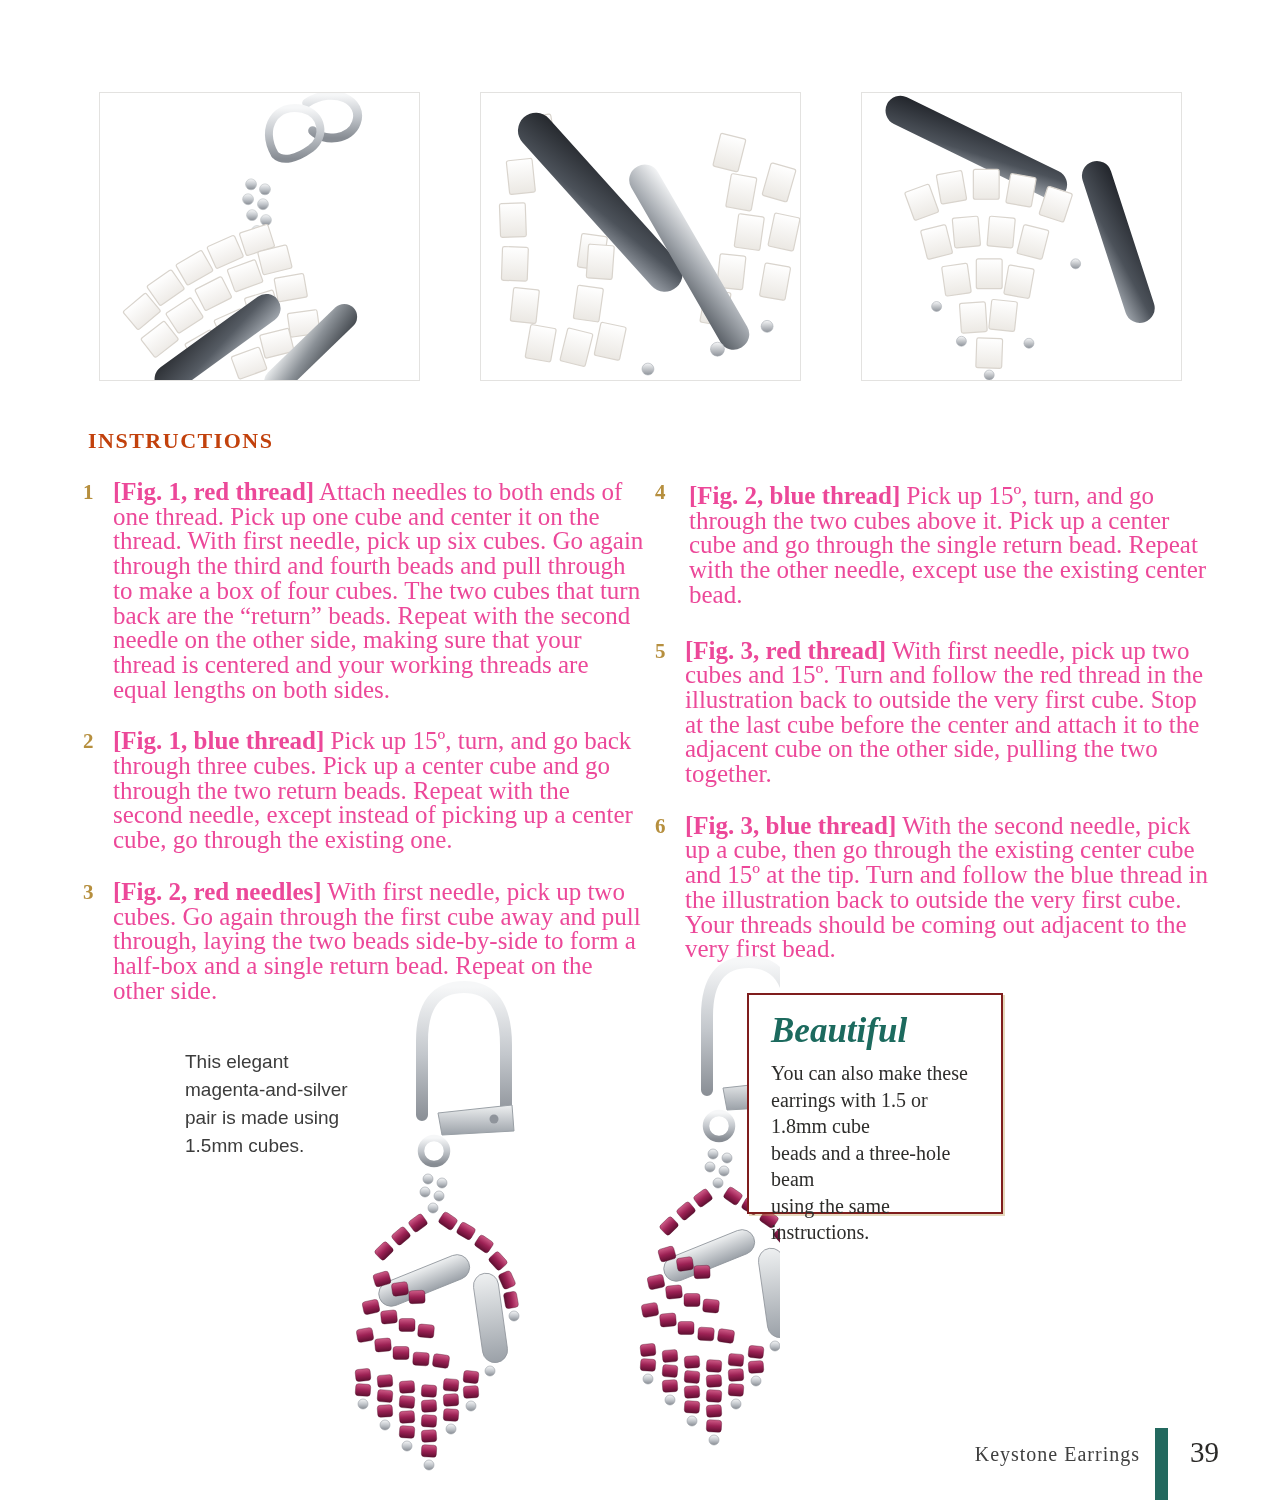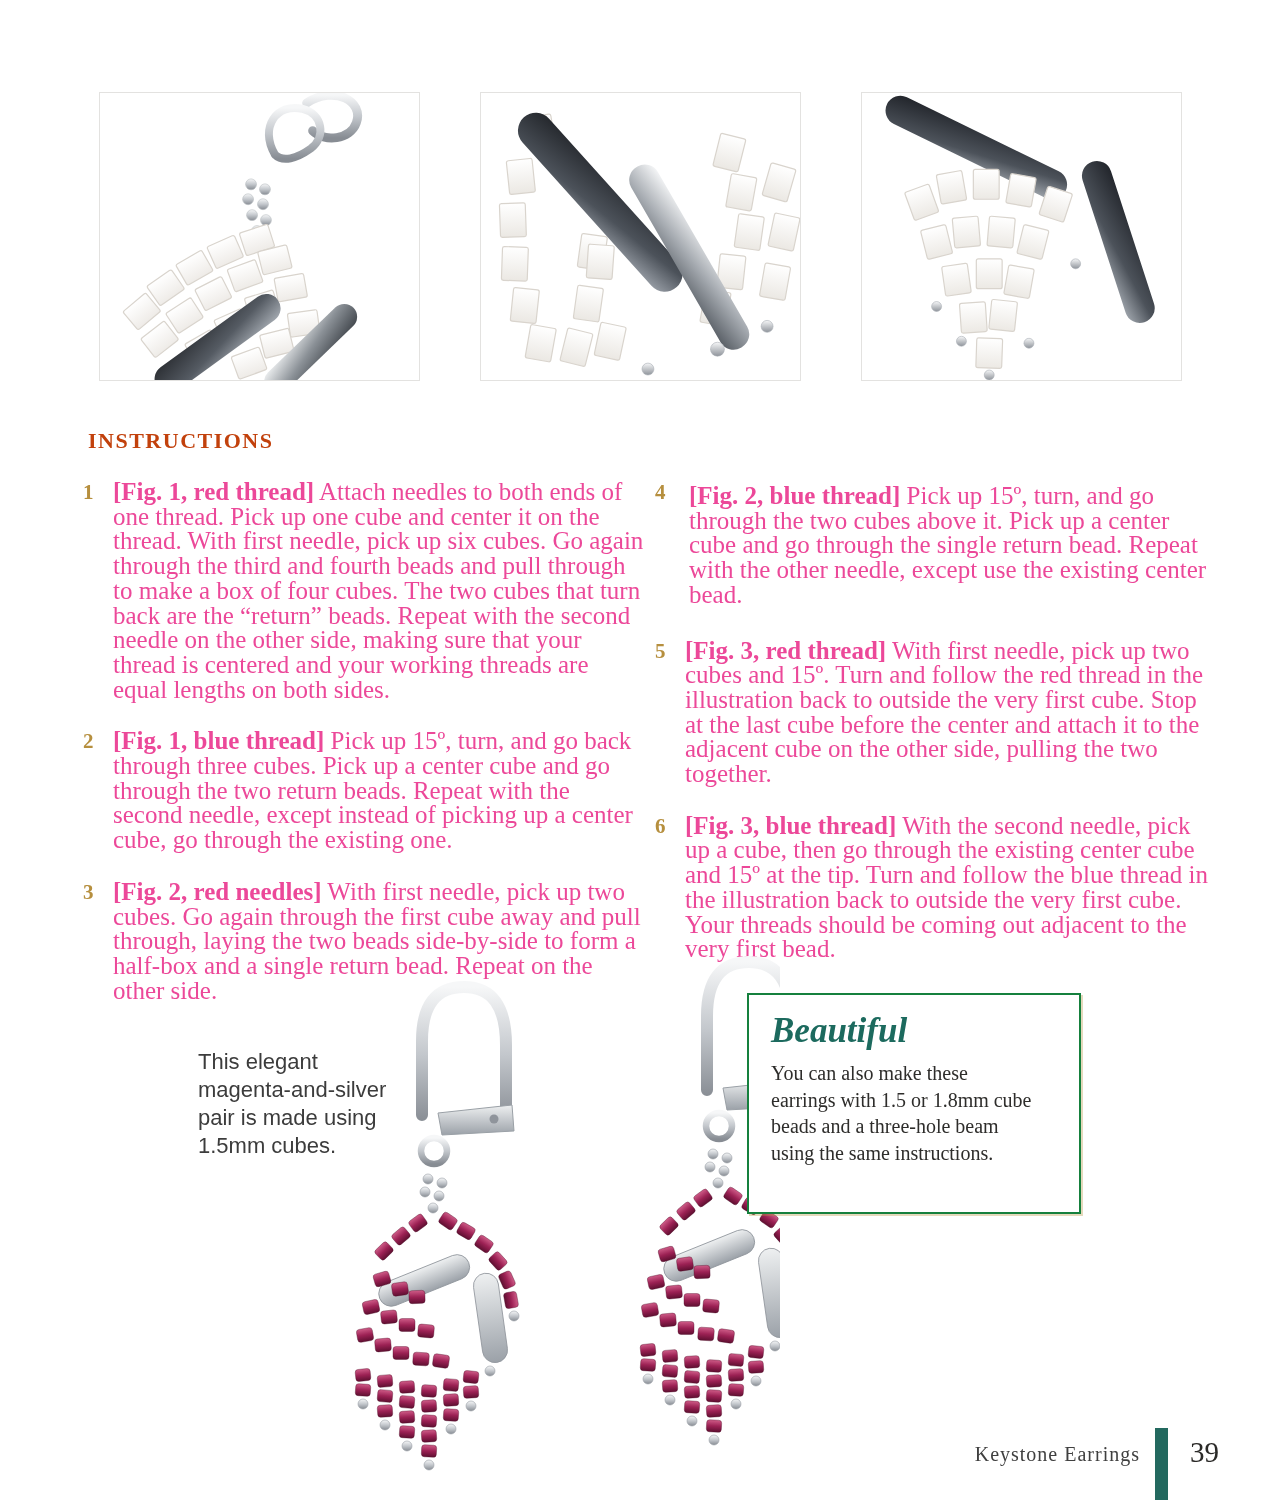--- a/index.html
+++ b/index.html
@@ -17,26 +17,26 @@
       font-size:22px;font-weight:700;letter-spacing:1.5px;color:#c2410c;}
   .col{position:absolute;top:480px;}
   .col-left{left:83px;width:562px;}
   .col-right{left:655px;width:556px;}
   .step{display:flex;margin:0 0 27px 0;}
   .step-num{flex:0 0 30px;font-size:21px;font-weight:700;color:#b68f3e;line-height:25px;}
   .step-body{flex:1;font-size:25px;line-height:24.7px;color:#ec4899;}
   .step-fig{font-weight:700;}
 
   
-  .caption{position:absolute;left:198px;top:1048px;width:205px;
-      font-family:"Liberation Sans", sans-serif;font-size:22px;line-height:28px;color:#3c3c3c;}
+  .caption{position:absolute;left:185px;top:1048px;width:205px;
+      font-family:"Liberation Sans", sans-serif;font-size:19px;line-height:28px;color:#3c3c3c;}
   .earrings-photo{position:absolute;left:320px;top:945px;width:460px;height:535px;}
 
-  .callout{position:absolute;left:747px;top:993px;width:334px;height:221px;box-sizing:border-box;
-      border:2px solid #15803d;background:#ffffff;padding:14px 18px 0 22px;
+  .callout{position:absolute;left:747px;top:993px;width:256px;height:221px;box-sizing:border-box;
+      border:2px solid #7f1d1d;background:#ffffff;padding:14px 18px 0 22px;
       box-shadow:2px 2px 0 rgba(181,145,63,.35);}
   .callout-title{margin:0;font-size:35px;line-height:43px;font-style:italic;font-weight:600;
       color:#1c6a5e;}
   .callout-body{margin:8px 0 0 0;font-size:20px;line-height:26.5px;color:#2e2d2b;}
 
   
   .footer-chapter{position:absolute;left:0;top:1443px;width:1140px;text-align:right;
       font-size:20px;letter-spacing:1px;color:#404040;}
   .footer-bar{position:absolute;left:1155px;top:1428px;width:13px;height:72px;background:#23695f;}
   .footer-page{position:absolute;left:1190px;top:1436px;font-size:29px;color:#2b2a28;}

